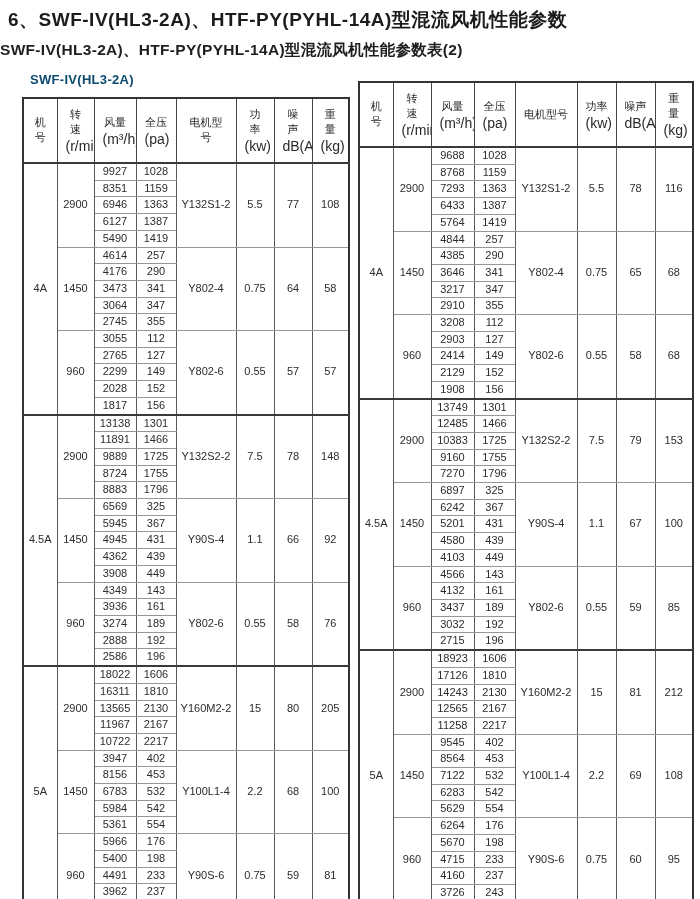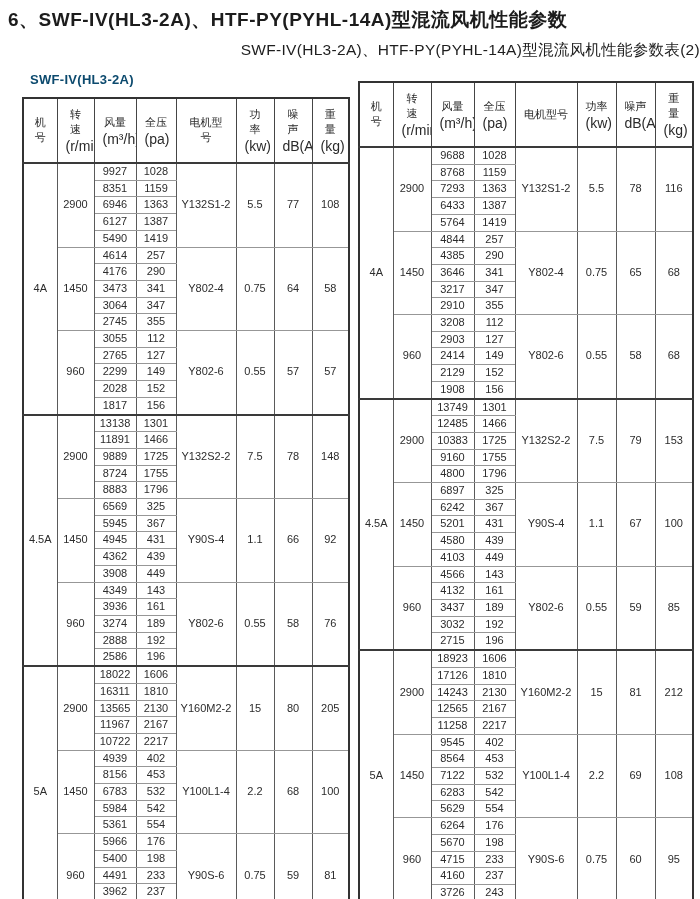--- a/index.html
+++ b/index.html
@@ -13,23 +13,23 @@
   .page { width: 700px; height: 655px; position: relative; }
   .title {
     padding: 8px 0 0 8px;
     font-size: 19px; line-height: 24px;
     font-weight: bold; color: #1c1c1c;
     letter-spacing: 0.5px;
     white-space: nowrap;
   }
   .subtitle {
     margin-top: 8px;
-    text-align: right;
+    text-align: left;
     font-size: 15.5px; line-height: 20px;
-    font-weight: normal; color: #1e1e1e;
+    font-weight: bold; color: #1e1e1e;
     letter-spacing: 0.3px;
   }
   .tables-row {
     display: flex;
     padding-left: 22px;
     gap: 10px;
     margin-top: 12px;
   }
   .table-block { display: block; }
   .table-block.left  { width: 326px; }
@@ -305,21 +305,21 @@
             <tr>
               <td>11967</td>
               <td>2167</td>
             </tr>
             <tr>
               <td>10722</td>
               <td>2217</td>
             </tr>
             <tr class="speed-start">
               <td rowspan="5">1450</td>
-              <td>4939</td>
+              <td>3947</td>
               <td>402</td>
               <td rowspan="5">Y100L1-4</td>
               <td rowspan="5">2.2</td>
               <td rowspan="5">68</td>
               <td rowspan="5">100</td>
             </tr>
             <tr>
               <td>8156</td>
               <td>453</td>
             </tr>
@@ -505,21 +505,21 @@
             </tr>
             <tr>
               <td>10383</td>
               <td>1725</td>
             </tr>
             <tr>
               <td>9160</td>
               <td>1755</td>
             </tr>
             <tr>
-              <td>4800</td>
+              <td>7270</td>
               <td>1796</td>
             </tr>
             <tr class="speed-start">
               <td rowspan="5">1450</td>
               <td>6897</td>
               <td>325</td>
               <td rowspan="5">Y90S-4</td>
               <td rowspan="5">1.1</td>
               <td rowspan="5">67</td>
               <td rowspan="5">100</td>

